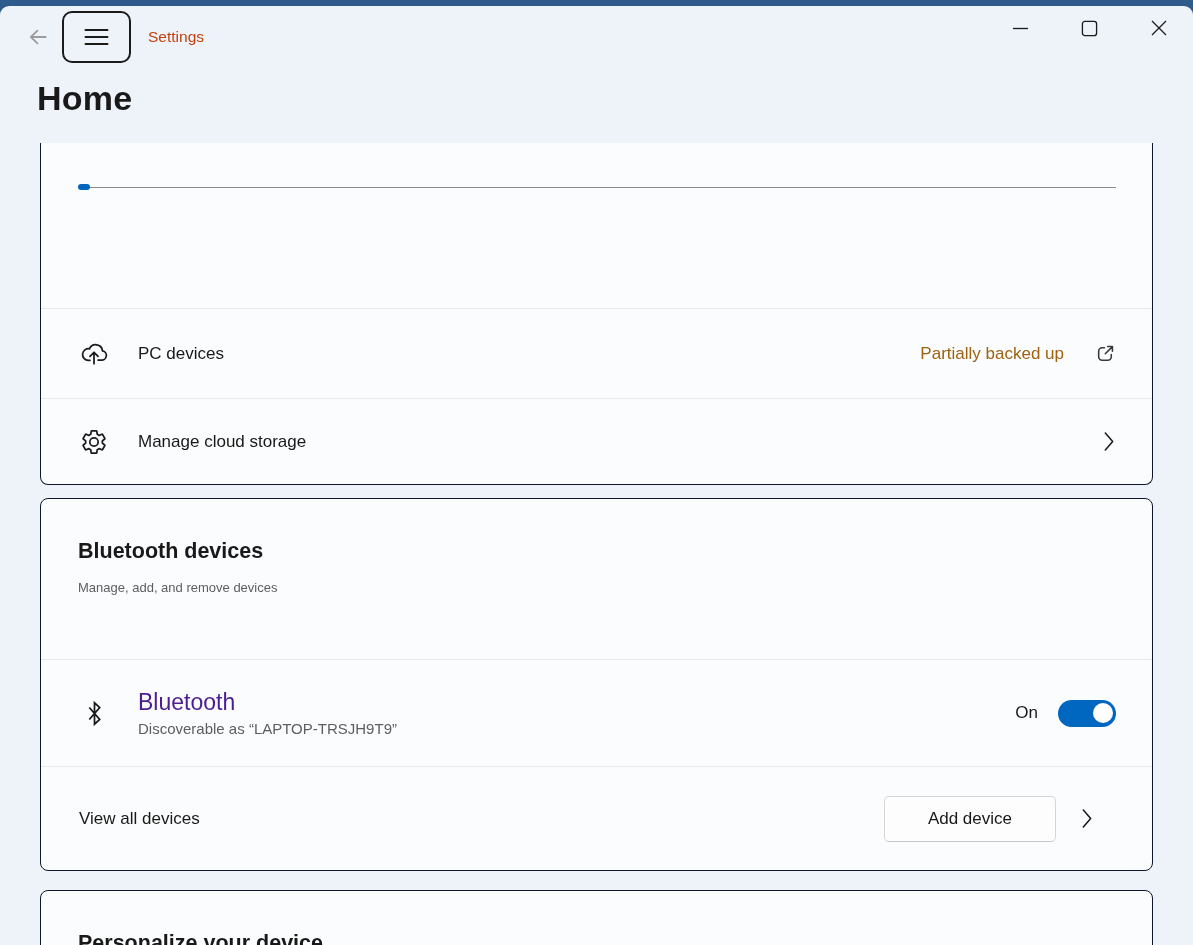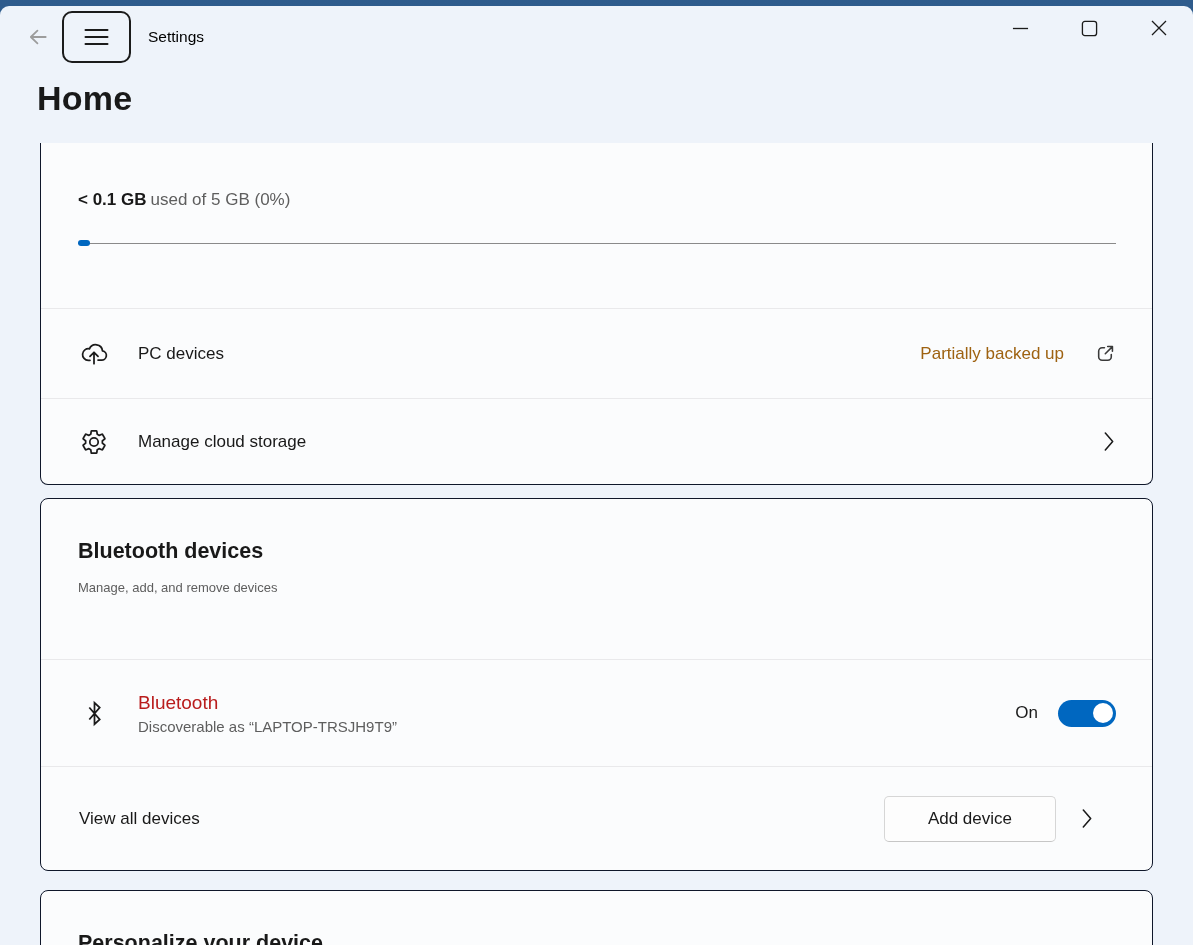--- a/index.html
+++ b/index.html
@@ -14,21 +14,21 @@
     position:absolute; top:6px; left:0; right:0; bottom:0;
     background:#EEF3FA; border-radius:9px 9px 0 0;
   }
   
   .titlebar { position:relative; display:flex; align-items:center; height:62px; padding-left:27px; }
   .back-btn { width:22px; height:22px; margin-right:13px; display:flex; align-items:center; justify-content:center; }
   .nav-btn {
     width:69px; height:52px; border:2.5px solid #1b1b1b; border-radius:10px;
     display:flex; align-items:center; justify-content:center; margin-right:17px; background:transparent;
   }
-  .app-title { font-size:15.5px; color:#000000; }
+  .app-title { font-size:15.5px; color:#c2410c; }
   .caption-controls { position:absolute; top:2px; right:0; display:flex; }
   .caption-btn { width:69px; height:40px; display:flex; align-items:center; justify-content:center; background:transparent; border:none; }
   
   .page-title { font-size:34px; line-height:40px; font-weight:700; margin:10px 0 0 37px; letter-spacing:.2px; color:#191919; }
   .content { position:absolute; top:137px; left:40px; right:40px; }
   .card {
     background:#FBFCFD; border:1px solid #0f172a; border-radius:8px; overflow:hidden;
   }
   .card-storage { border-top:none; border-radius:0 0 8px 8px; }
   .card-bluetooth { margin-top:13px; }
@@ -50,21 +50,21 @@
   .row-viewall { height:104px; padding-right:58px; }
   .row-icon { width:30px; display:flex; justify-content:center; margin-right:29px; }
   .row-label { font-size:17px; color:#191919; }
   .row-right { margin-left:auto; display:flex; align-items:center; }
   .status-warning { font-size:17px; margin-right:31px; }
   
   .card-header { height:160px; padding:40px 37px 0; }
   .card-heading { font-size:21.5px; font-weight:700; color:#191919; margin:0; }
   .card-subtitle { font-size:13px; color:#5E5E5E; margin-top:16px; }
   .bt-texts { display:flex; flex-direction:column; }
-  .bt-title { font-size:19px; color:#b91c1c; }
+  .bt-title { font-size:23px; color:#4c1d95; }
   .bt-sub { font-size:15px; color:#5E5E5E; margin-top:4px; }
   .toggle-label { font-size:17px; margin-right:20px; }
   .toggle {
     position:relative; width:58px; height:27px; border-radius:13.5px;
   }
   .toggle-knob {
     position:absolute; top:3.5px; right:3.5px; width:20px; height:20px;
     border-radius:50%; background:#ffffff;
   }
   .add-device-btn {
@@ -121,23 +121,20 @@
       </button>
     </div>
   </div>
 
   <h1 class="page-title">Home</h1>
 
   <div class="content">
 
     <div class="card card-storage">
       <div class="storage-section">
-        <div class="usage-line">
-          <span class="usage-amount">&lt; 0.1 GB</span><span class="usage-rest">used of 5 GB (0%)</span>
-        </div>
         <div class="progress">
           <div class="progress-track"></div>
           <div class="progress-fill" id="progress-fill" style="background: rgb(0, 103, 192);"></div>
         </div>
       </div>
 
       <div class="row row-pcbackup">
         <span class="row-icon">
           <svg width="30" height="25" viewBox="0 0 29 24" fill="none" stroke="#1b1b1b" stroke-width="1.7" stroke-linecap="round" stroke-linejoin="round">
             <path d="M10.6 18.6 H9 a5.6 5.6 0 1 1 1.1-11.1 a6.6 6.6 0 0 1 12.6 1.9 a4.3 4.3 0 0 1 -1.5 8.9 h-2.8"></path>

